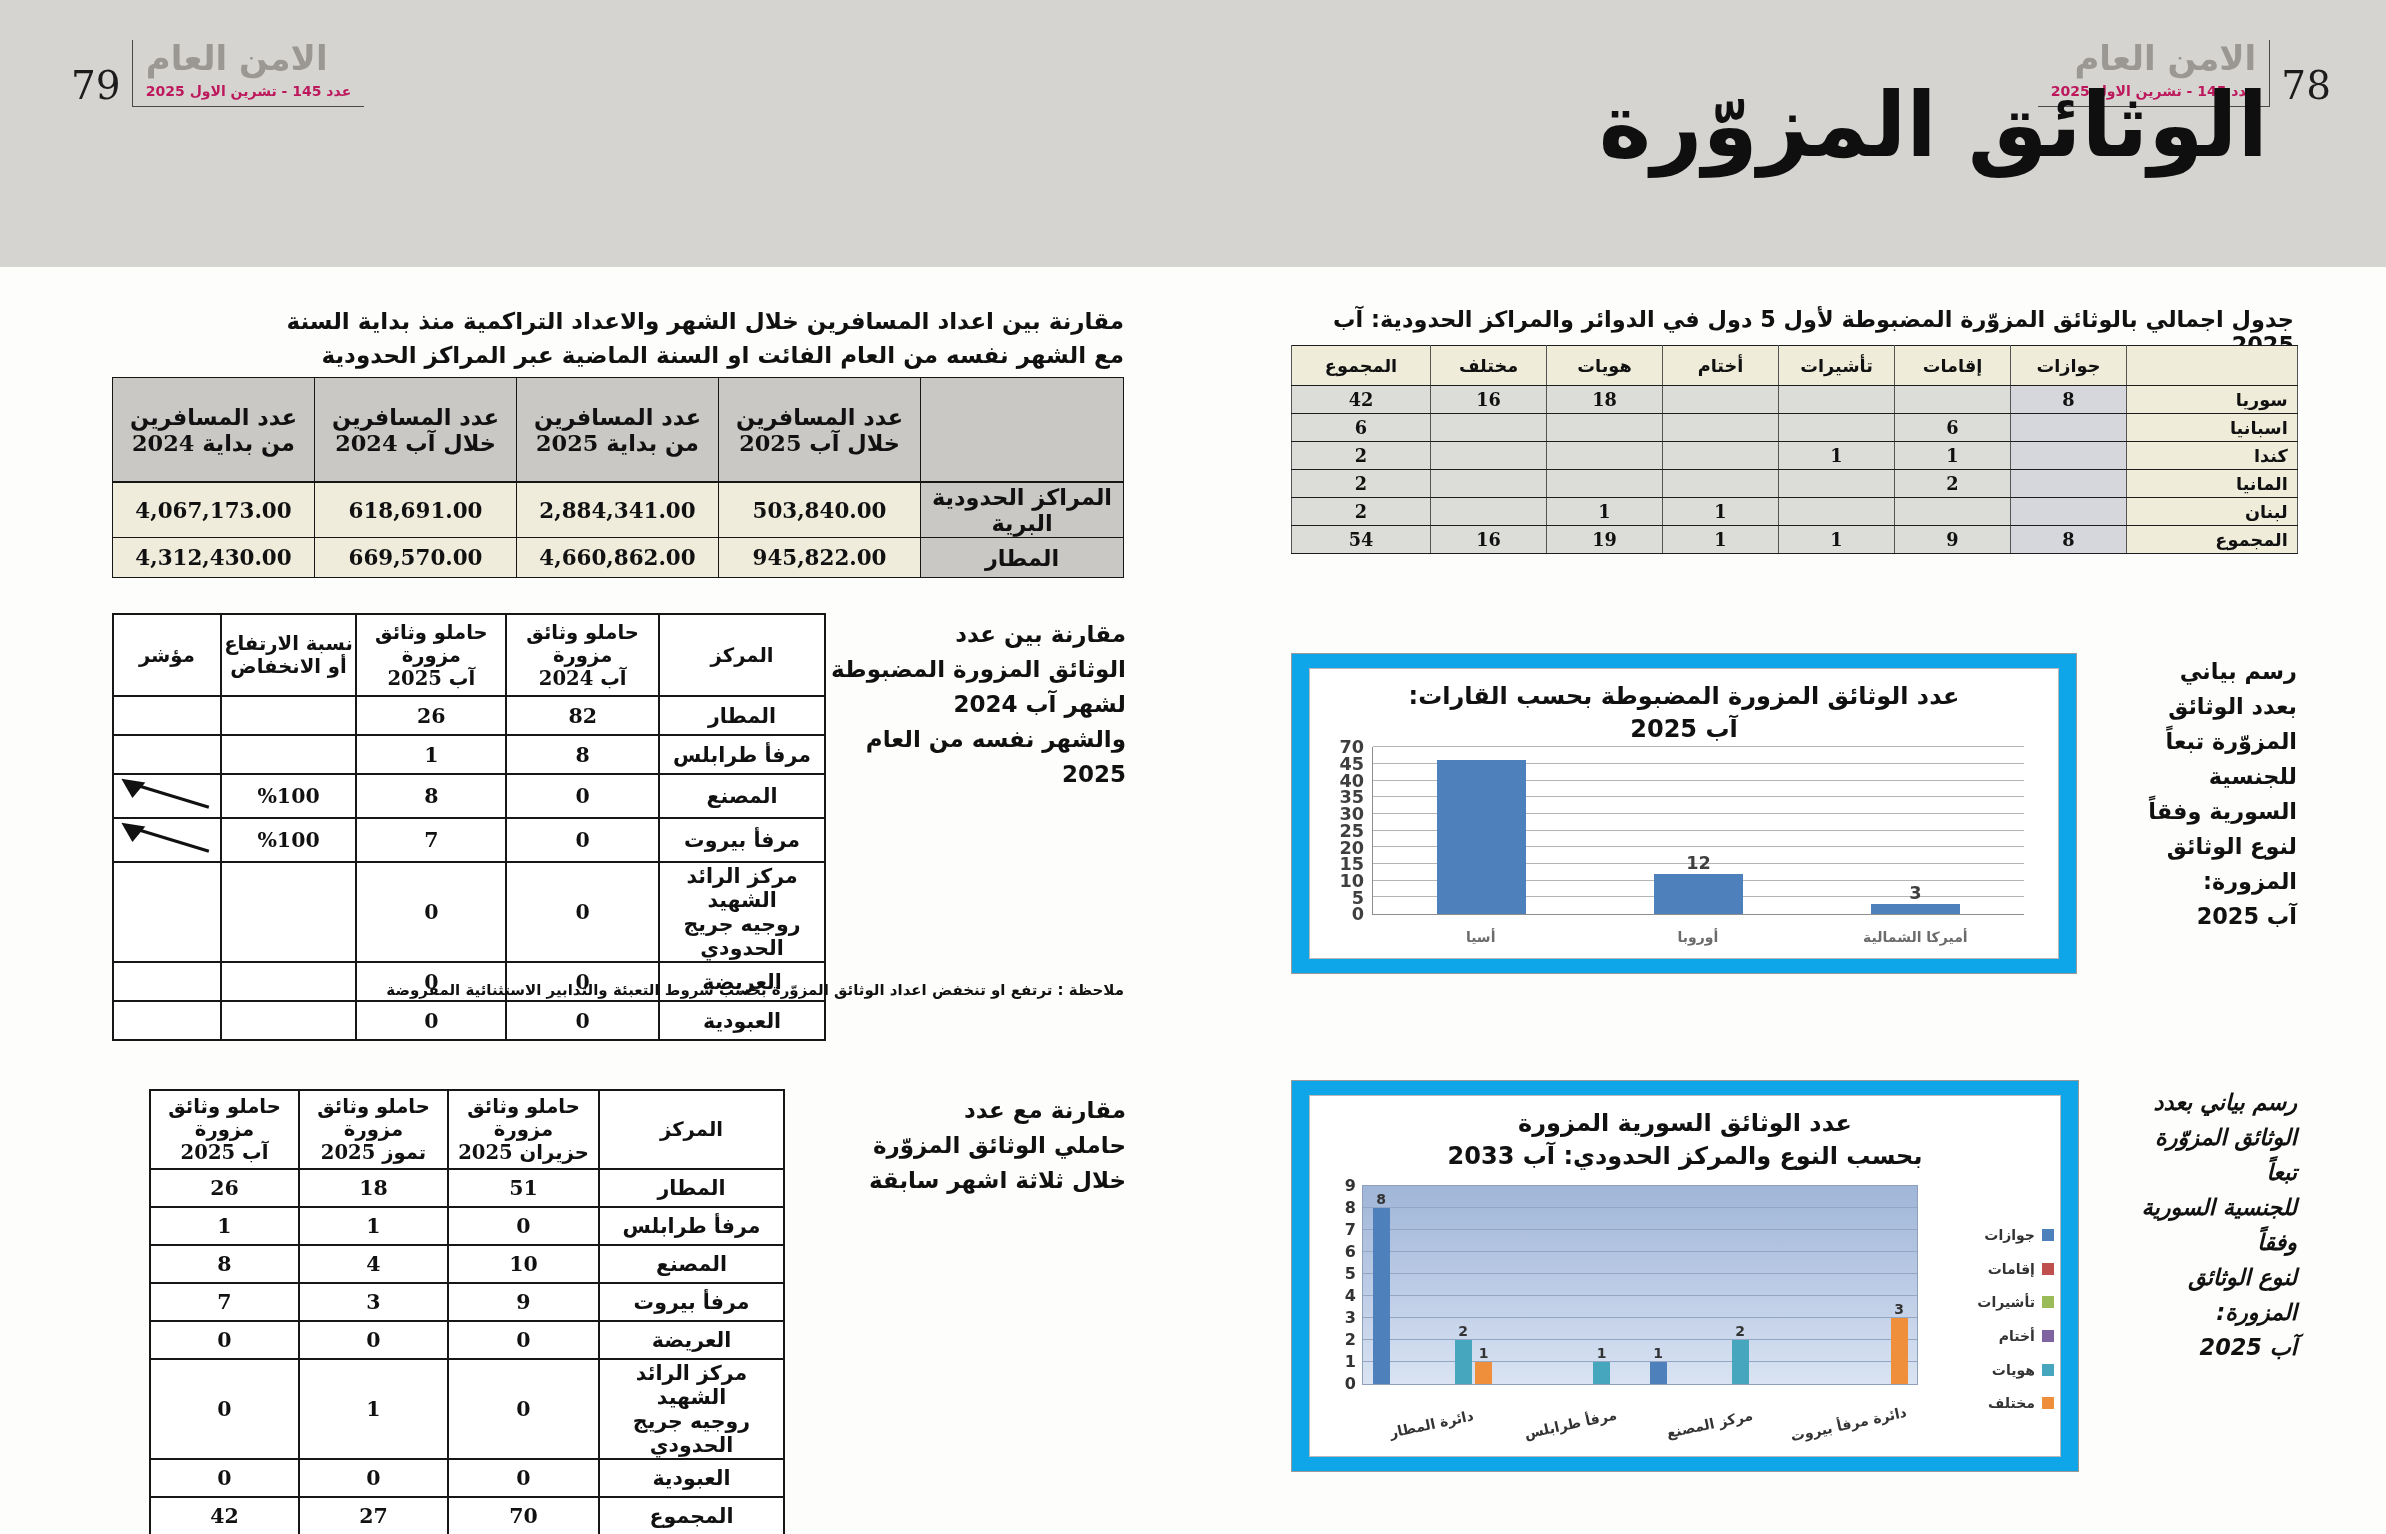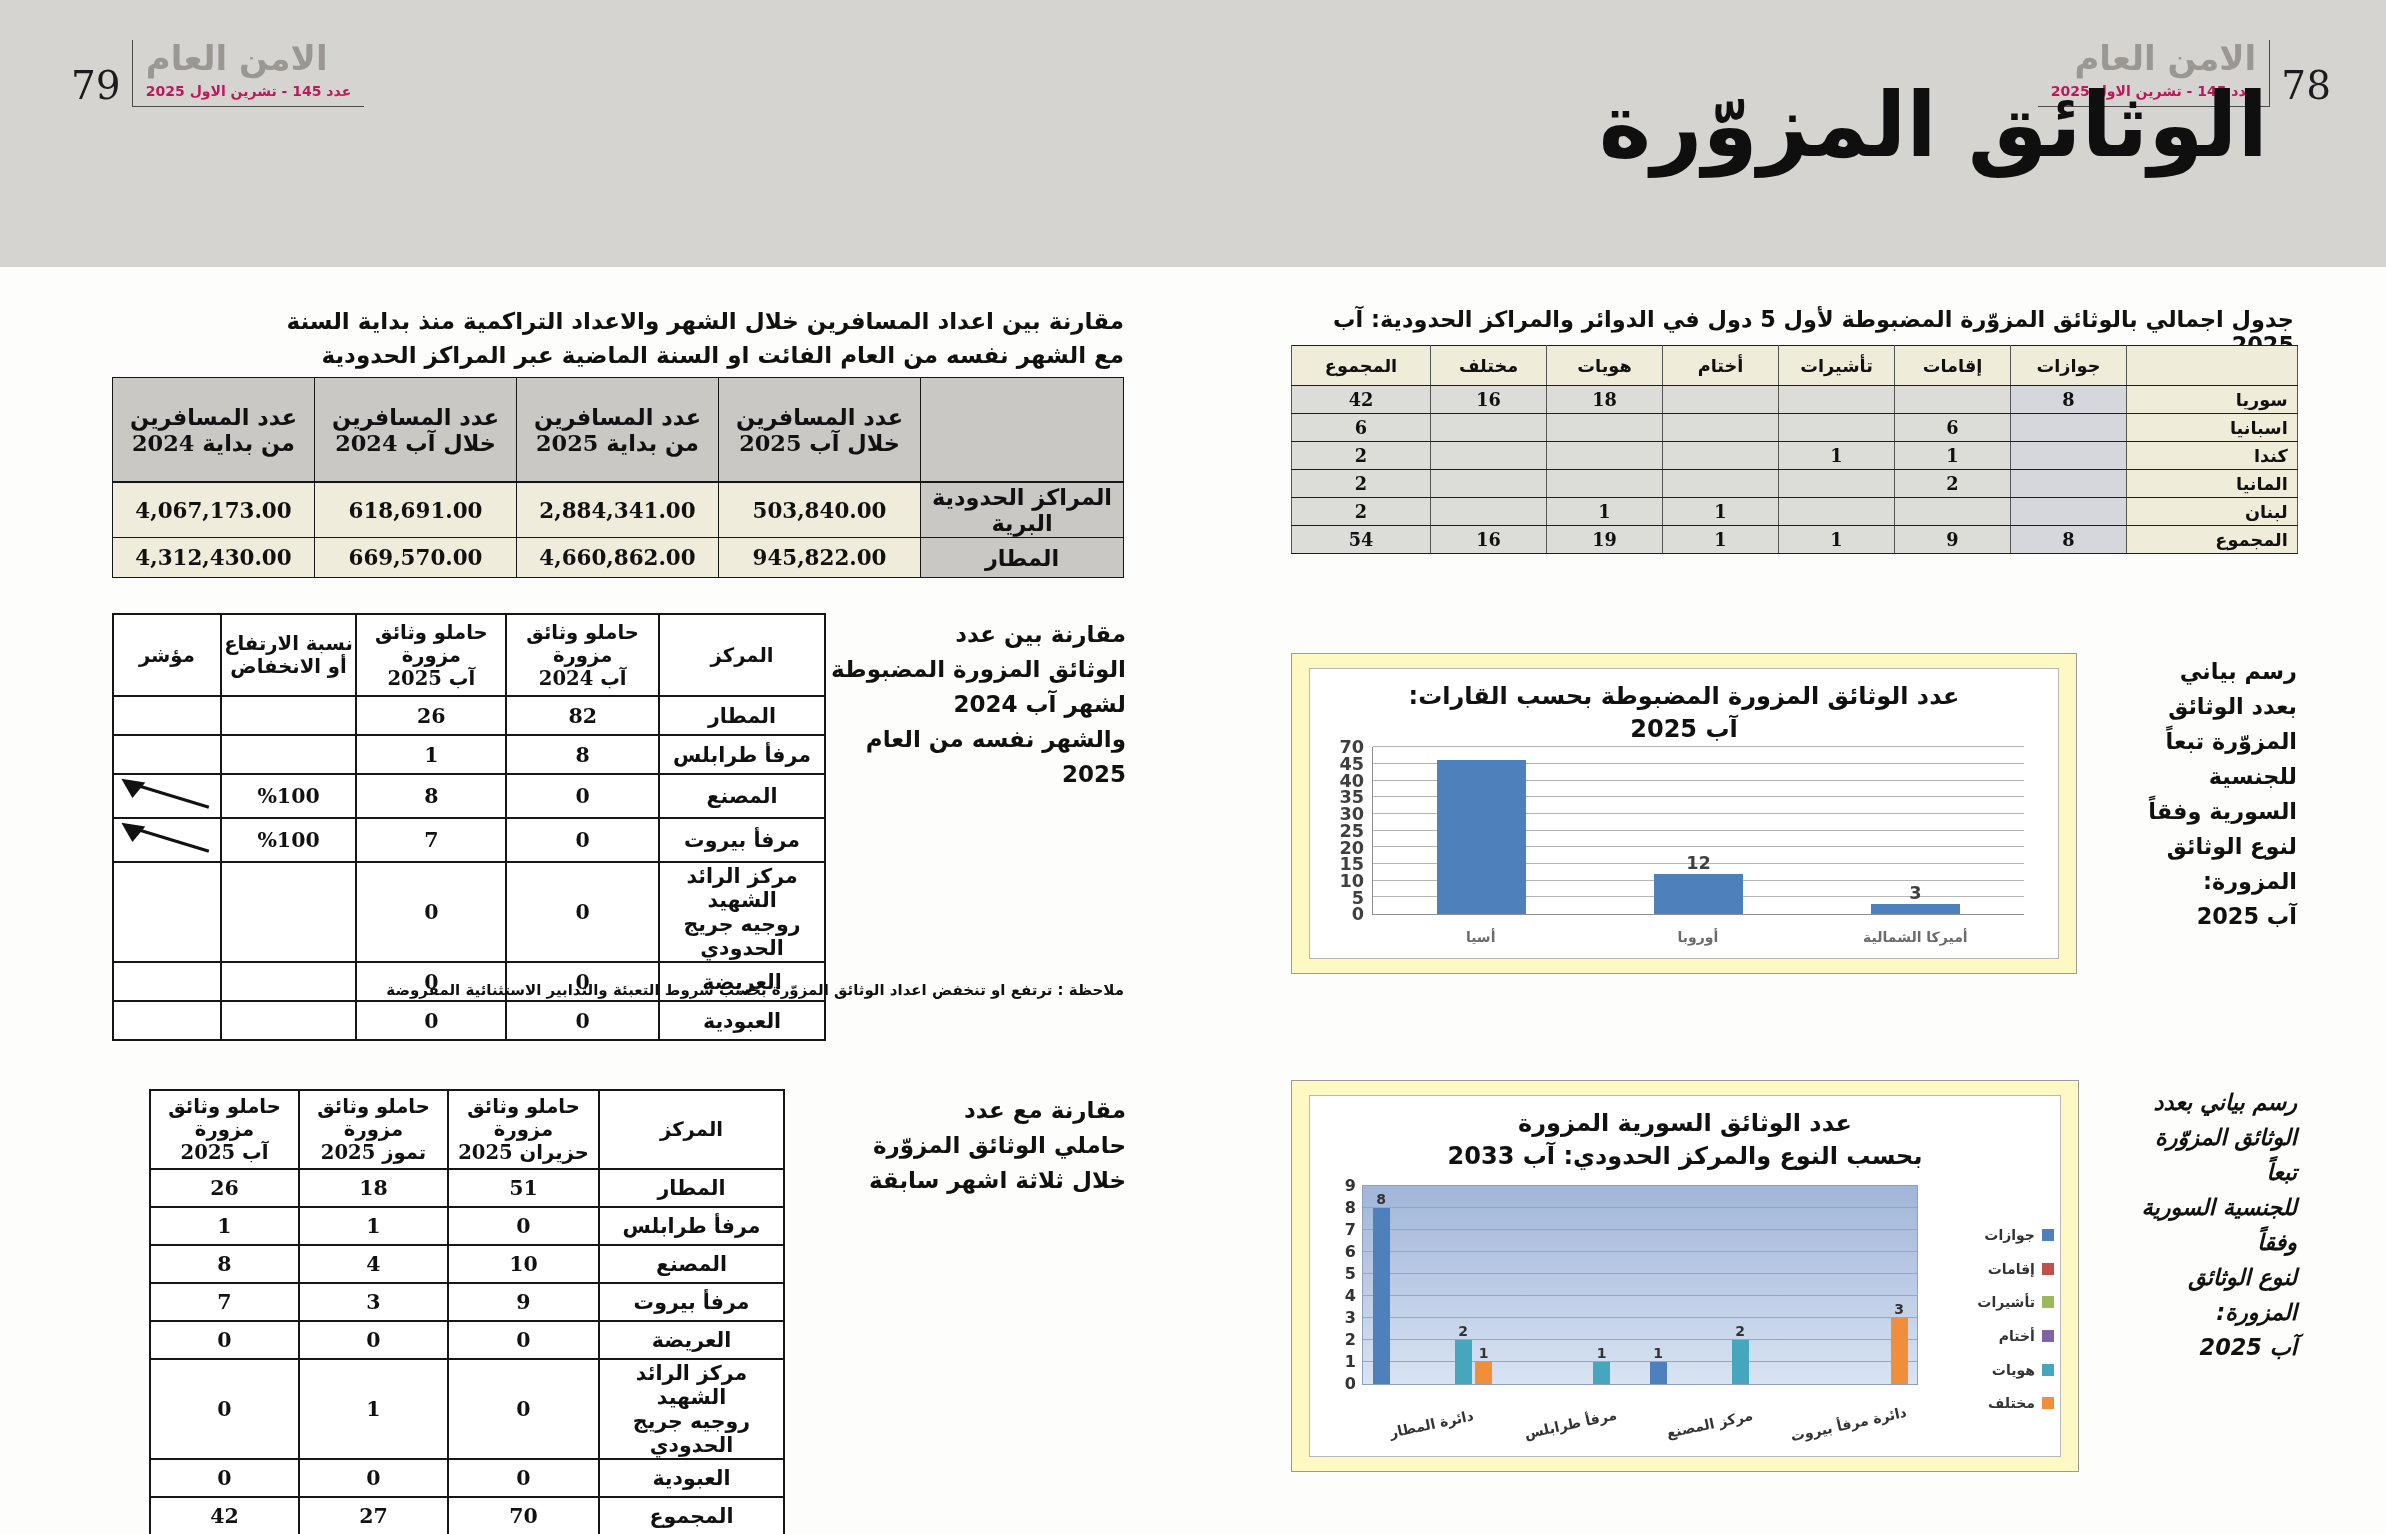--- a/index.html
+++ b/index.html
@@ -58,21 +58,21 @@
 
   
   .intro{left:112px;top:304px;width:1012px;text-align:right;direction:rtl;
          font-size:23px;font-weight:bold;line-height:34px;}
   .side-text{width:300px;text-align:right;direction:rtl;font-size:23px;font-weight:bold;line-height:35px;}
   .note{left:112px;top:981px;width:1012px;text-align:right;direction:rtl;font-size:15px;font-weight:bold;}
   .ctitle{left:1291px;top:306px;width:1003px;text-align:right;direction:rtl;font-size:22.4px;font-weight:bold;}
   .cside{width:170px;text-align:right;direction:rtl;font-size:22.4px;font-weight:bold;line-height:35px;}
 
   
-  .chart-outer{background:#fef9c3;border:0.9px solid #9a9a9a;}
+  .chart-outer{background:#0ea5e9;border:0.9px solid #9a9a9a;}
   .chart-inner{position:absolute;left:17px;right:17px;top:14px;bottom:14px;border:0.9px solid #b8b8b8;background:#fff;}
   .chart-title{text-align:center;direction:rtl;font-weight:bold;font-size:24px;line-height:33px;margin-top:11.2px;white-space:pre-line;}
 
   
   .c1-plot{position:absolute;left:62px;right:34px;top:78px;bottom:43px;
            border-left:0.9px solid #8f8f8f;border-bottom:0.9px solid #8f8f8f;}
   .c1-grid{position:absolute;left:0;right:0;height:0.9px;background:#b4b4b4;}
   .c1-ylab{position:absolute;width:41px;text-align:right;font-size:17.7px;font-weight:bold;color:#3f3f3f;
            font-family:"DejaVu Sans",sans-serif;}
   .c1-bars{position:absolute;inset:0;display:flex;align-items:flex-end;}

